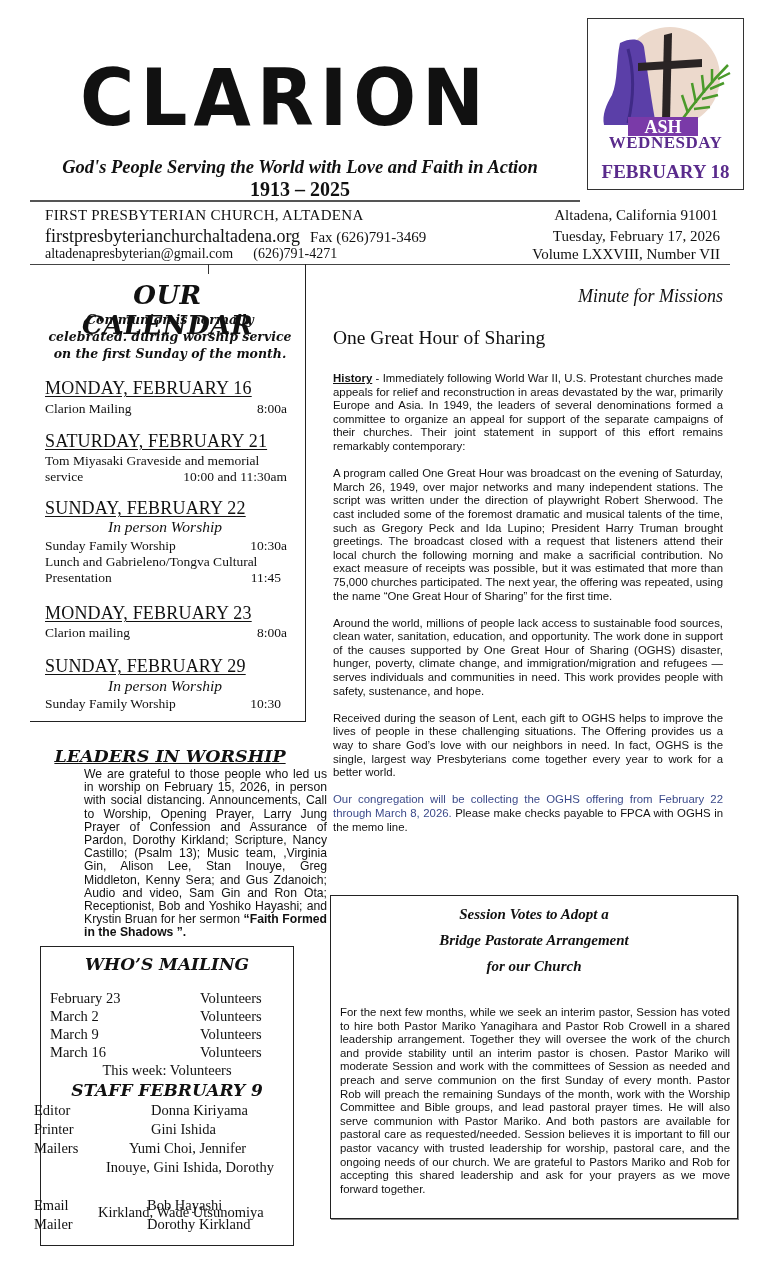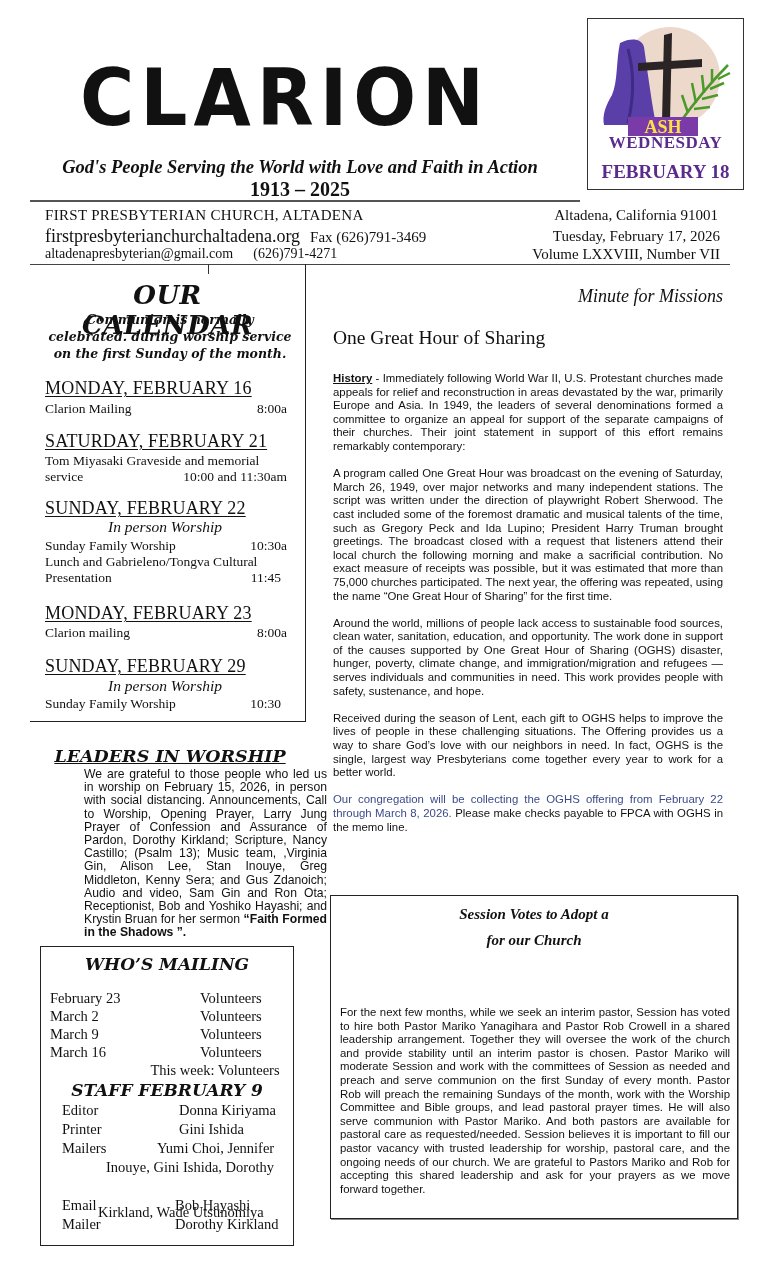--- a/index.html
+++ b/index.html
@@ -15,21 +15,21 @@
     font-size: 74px; letter-spacing: 6px; line-height: 80px; text-align: center;
     transform: scaleY(1.05);
   }
   .tagline { left: 40px; top: 157px; width: 520px; text-align: center; font-size: 18.5px; font-weight: bold; font-style: italic; }
   .years { left: 40px; top: 178px; width: 520px; text-align: center; font-size: 20px; font-weight: bold; }
   .head-rule { left: 30px; top: 200px; width: 550px; height: 2px; background: #555; }
 
   
   .ash-box { left: 587px; top: 18px; width: 157px; height: 172px; border: 1.5px solid #333; background: #fff; box-sizing: border-box; }
   .ash-art { position: absolute; left: 10px; top: 6px; width: 136px; height: 110px; }
-  .ash-word1 { position: absolute; left: 40px; top: 98px; width: 70px; height: 19px; background: #7a3aa8; color: #fde047; font-size: 18px; font-weight: bold; text-align: center; line-height: 20px; }
+  .ash-word1 { position: absolute; left: 40px; top: 98px; width: 70px; height: 19px; background: #7a3aa8; color: #ffffff; font-size: 18px; font-weight: bold; text-align: center; line-height: 20px; }
   .ash-word2 { position: absolute; left: 0; top: 114px; width: 100%; text-align: center; color: #5a2b8c; font-size: 17px; font-weight: bold; letter-spacing: 0.5px; }
   .ash-date { position: absolute; left: 0; top: 142px; width: 100%; text-align: center; color: #5a2b8c; font-size: 19px; font-weight: bold; }
 
   
   .info-l1 { left: 45px; top: 207px; font-size: 15px; letter-spacing: 0.3px; }
   .info-l2 { left: 45px; top: 226px; font-size: 18px; }
   .info-l2 .fax { font-size: 15px; margin-left: 10px; }
   .info-l3 { left: 45px; top: 246px; font-size: 14px; }
   .info-l3 .ph { margin-left: 20px; }
   .info-r1 { right: 50px; top: 207px; font-size: 15px; text-align: right; }
@@ -50,23 +50,23 @@
   
   .lead-title { left: 45px; top: 746px; width: 250px; text-align: center; font-family: "DejaVu Serif", serif; font-weight: bold; font-style: italic; font-size: 17.5px; text-decoration: underline; }
   .lead-body { left: 45px; top: 768px; width: 243px; font-size: 12.2px; line-height: 13.2px; text-align: justify; margin-left: 39px; }
   .lead-body b { font-weight: bold; }
 
   
   .mail-box { left: 40px; top: 946px; width: 254px; height: 300px; border: 1.5px solid #222; box-sizing: border-box; }
   .mail-title { left: 40px; top: 954px; width: 254px; text-align: center; font-family: "DejaVu Serif", serif; font-weight: bold; font-style: italic; font-size: 17px; }
   .mrow { position: absolute; left: 50px; width: 220px; font-size: 14.5px; line-height: 18px; }
   .mrow .v { position: absolute; left: 150px; }
-  .this-week { left: 40px; top: 1062px; width: 254px; text-align: center; font-size: 14.5px; padding-left: 48px; }
+  .this-week { left: 40px; top: 1062px; width: 254px; text-align: center; font-size: 14.5px; }
   .staff-title { left: 40px; top: 1080px; width: 254px; text-align: center; font-family: "DejaVu Serif", serif; font-weight: bold; font-style: italic; font-size: 17px; }
-  .srow { position: absolute; left: 62px; width: 230px; font-size: 14.5px; line-height: 19px; }
+  .srow { position: absolute; left: 34px; width: 230px; font-size: 14.5px; line-height: 19px; }
   .srow .v { position: absolute; left: 117px; }
   .srow-cont { position: absolute; font-size: 14.5px; line-height: 19px; }
 
   
   .minute { right: 45px; top: 286px; font-style: italic; font-size: 18px; }
   .ogh-title { left: 333px; top: 327px; font-size: 19.5px; }
   .article { left: 333px; top: 372px; width: 390px; font-size: 11.4px; line-height: 13.6px; text-align: justify; }
   .article p { margin: 0 0 13.6px 0; }
   .article .hist { font-weight: bold; text-decoration: underline; }
   .article .blue { color: #3b4a8a; }
@@ -178,15 +178,16 @@
   <p><span class="hist">History</span><span> - Immediately following World War II, U.S. Protestant churches made appeals for relief and reconstruction in areas devastated by the war, primarily Europe and Asia. In 1949, the leaders of several denominations formed a committee to organize an appeal for support of the separate campaigns of their churches. Their joint statement in support of this effort remains remarkably contemporary:</span></p>
   <p>A program called One Great Hour was broadcast on the evening of Saturday, March 26, 1949, over major networks and many independent stations. The script was written under the direction of playwright Robert Sherwood. The cast included some of the foremost dramatic and musical talents of the time, such as Gregory Peck and Ida Lupino; President Harry Truman brought greetings. The broadcast closed with a request that listeners attend their local church the following morning and make a sacrificial contribution. No exact measure of receipts was possible, but it was estimated that more than 75,000 churches participated. The next year, the offering was repeated, using the name “One Great Hour of Sharing” for the first time.</p>
   <p>Around the world, millions of people lack access to sustainable food sources, clean water, sanitation, education, and opportunity. The work done in support of the causes supported by One Great Hour of Sharing (OGHS)  disaster, hunger, poverty, climate change, and immigration/migration and refugees —serves individuals and communities in need. This work provides people with safety, sustenance, and hope.</p>
   <p>Received during the season of Lent, each gift to OGHS helps to improve the lives of people in these challenging situations. The Offering provides us a way to share God’s love with our neighbors in need. In fact, OGHS is the single, largest way Presbyterians come together every year to work for a better world.</p>
   <p><span class="blue">Our congregation will be collecting the OGHS offering from February 22 through March 8, 2026.</span><span> Please make checks payable to FPCA with OGHS in the memo line.</span></p>
 </div>
 
 <div class="abs sess-box"></div>
 <div class="abs sess-title serif">
   <div>Session Votes to Adopt a</div>
+  <div>Bridge Pastorate Arrangement</div>
   <div>for our Church</div>
 </div>
 <div class="abs sess-body sans">For the next few months, while we seek an interim pastor, Session has voted to hire both Pastor Mariko Yanagihara and Pastor Rob Crowell in a shared leadership arrangement. Together they will oversee the work of the church and provide stability until an interim pastor is chosen. Pastor Mariko will moderate Session and work with the committees of Session as needed and preach and serve communion on the first Sunday of every month. Pastor Rob will preach the remaining Sundays of the month, work with the Worship Committee and Bible groups, and lead pastoral prayer times. He will also serve communion with Pastor Mariko. And both pastors are available for pastoral care as requested/needed. Session believes it is important to fill our pastor vacancy with trusted leadership for worship, pastoral care, and the ongoing needs of our church. We are grateful to Pastors Mariko and Rob for accepting this shared leadership and ask for your prayers as we move forward together.</div>
 
 </body></html>

